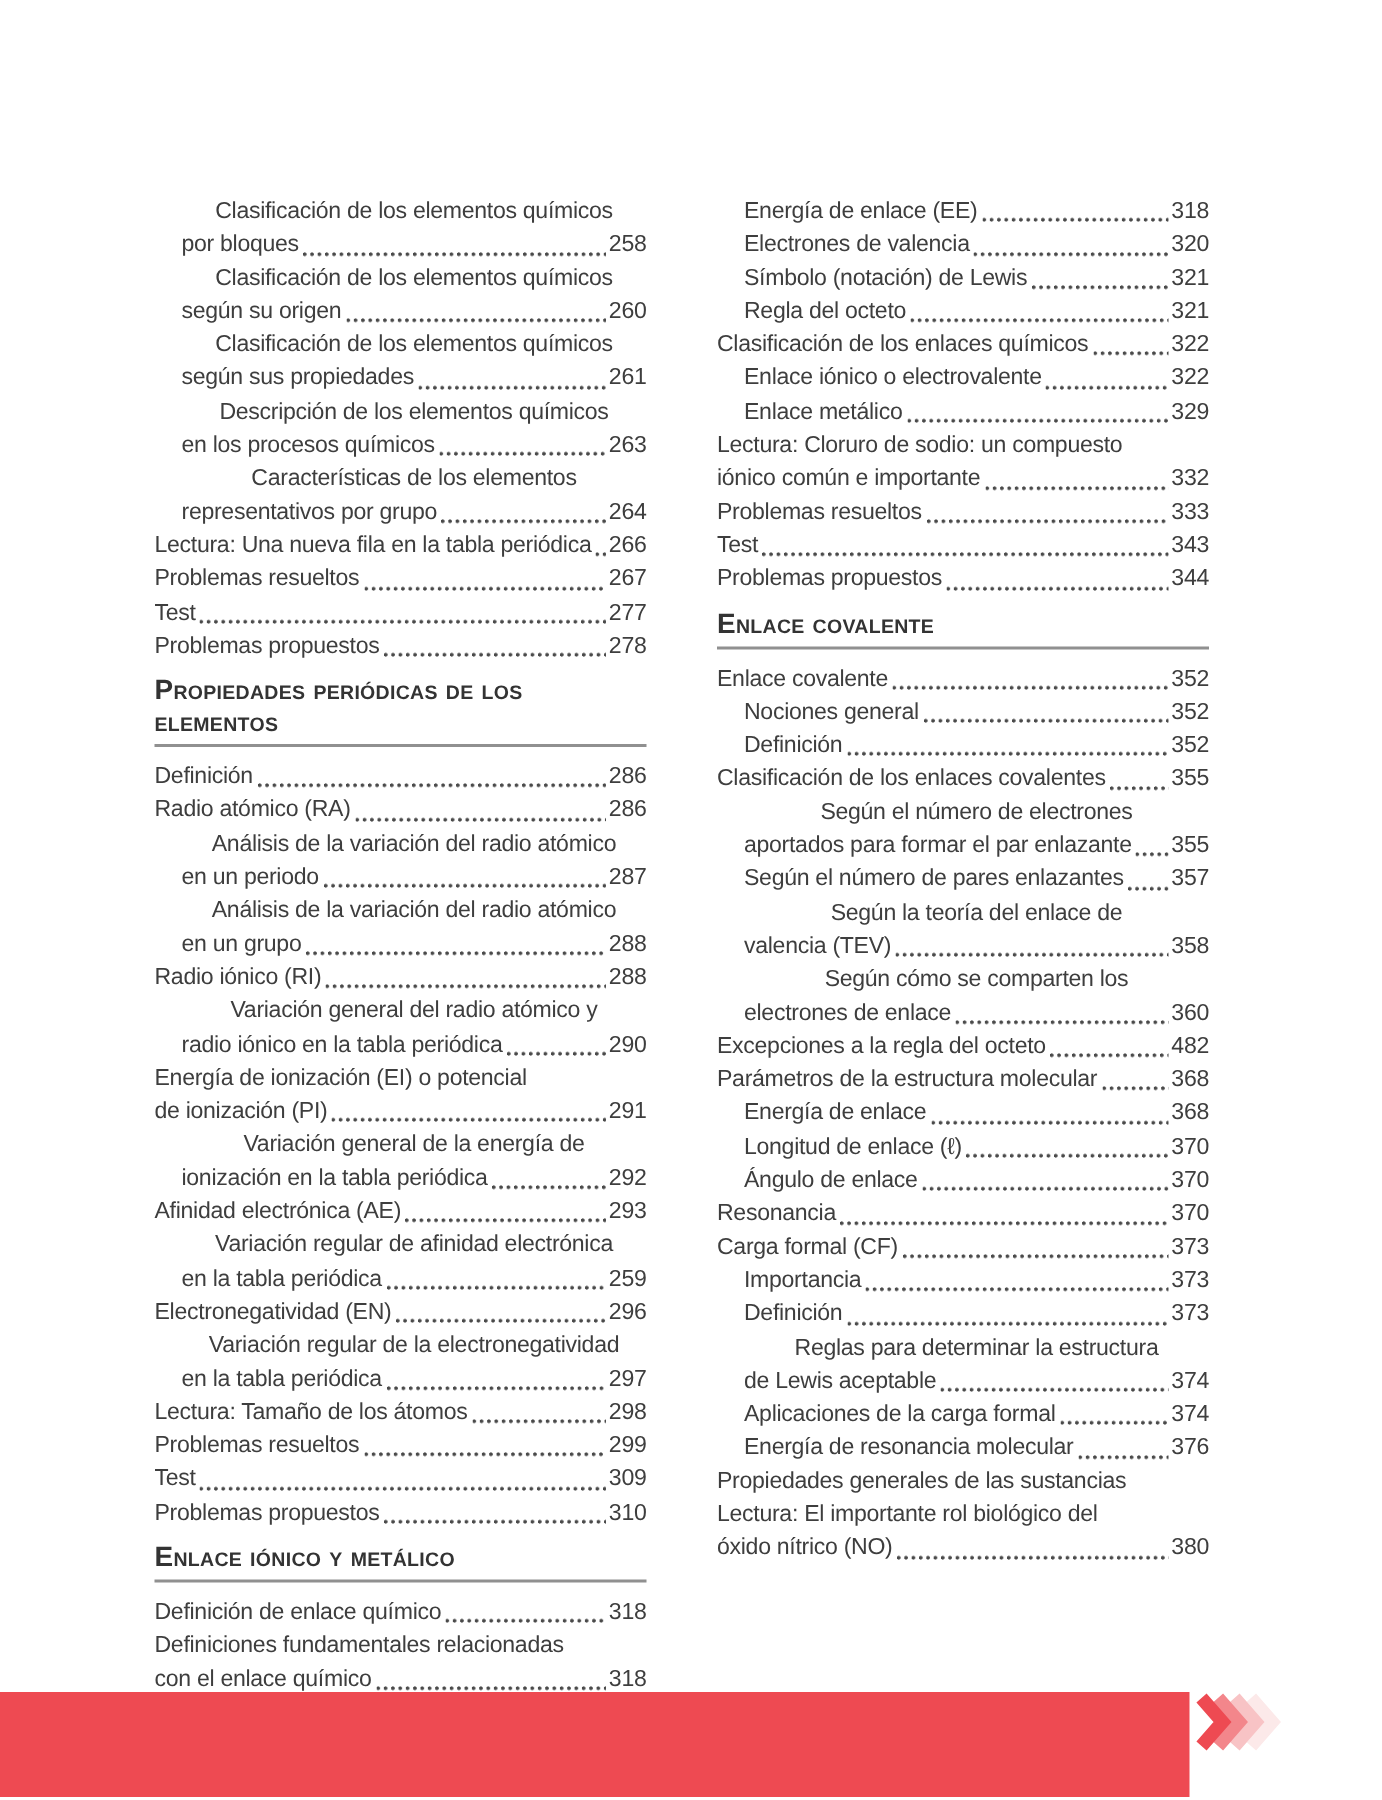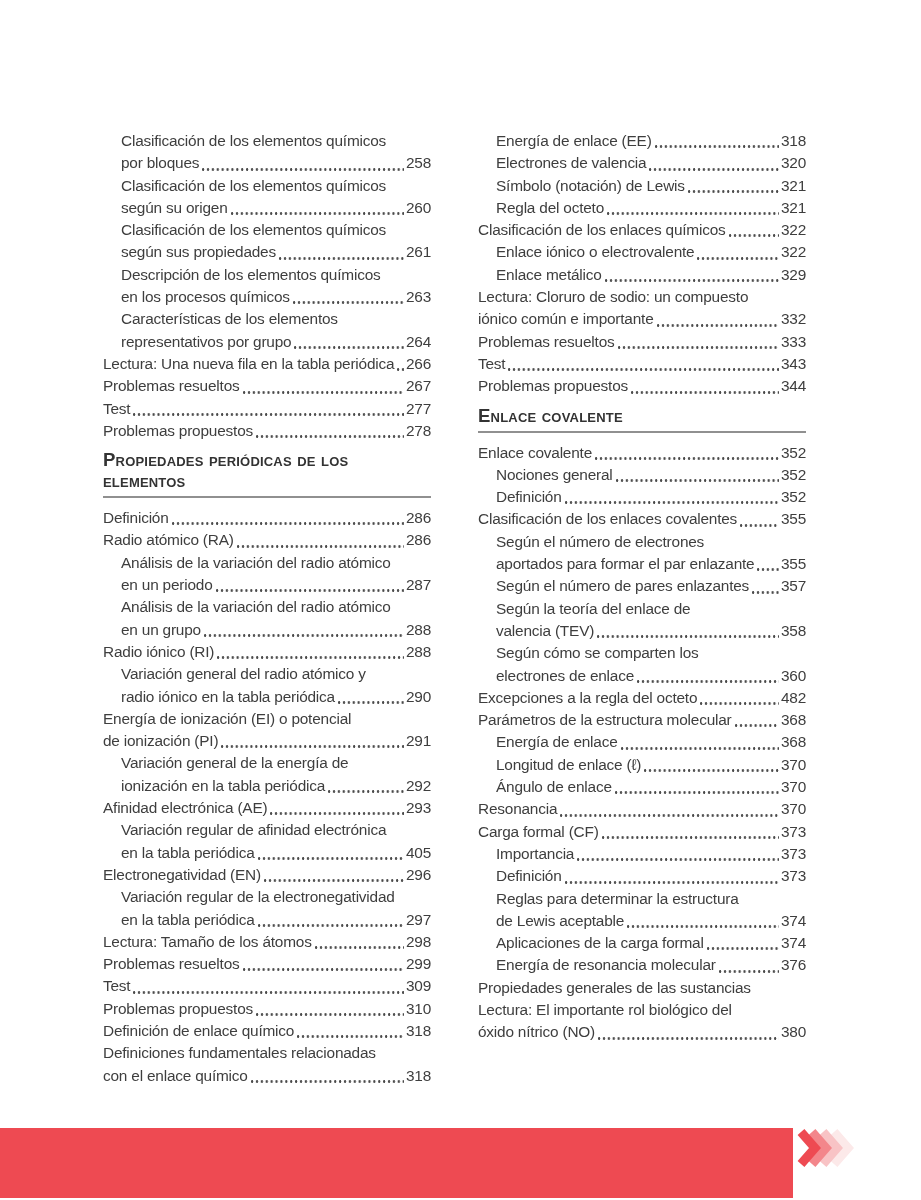--- a/index.html
+++ b/index.html
@@ -21,21 +21,21 @@
   }
   .toc-column { width: 328px; flex: 0 0 328px; }
   .toc-entry { }
   .toc-row {
     display: flex;
     line-height: 22.3px;
     font-size: 15.4px;
     letter-spacing: -0.2px;
     white-space: nowrap;
   }
-  .toc-row.indent { padding-left: 18px; }
+  .toc-row.indent { padding-left: 18px; justify-content: center; }
   .label { flex: 0 0 auto; }
   .leader {
     flex: 1 1 auto;
     min-width: 6px;
     align-self: flex-end;
     height: 3px;
     margin: 0 2px 4px 3px;
     background-image: radial-gradient(circle at 1.1px 1.5px, #4a4a4a 1.05px, rgba(74,74,74,0) 1.45px);
     background-size: 4.9px 3px;
     background-repeat: repeat-x;
@@ -230,21 +230,21 @@
             <span class="pagenum">293</span>
           </div>
         </div>
         <div class="toc-entry">
           <div class="toc-row indent">
             <span class="label">Variación regular de afinidad electrónica</span>
           </div>
           <div class="toc-row indent">
             <span class="label">en la tabla periódica</span>
             <span class="leader"></span>
-            <span class="pagenum">405</span>
+            <span class="pagenum">259</span>
           </div>
         </div>
         <div class="toc-entry">
           <div class="toc-row">
             <span class="label">Electronegatividad (EN)</span>
             <span class="leader"></span>
             <span class="pagenum">296</span>
           </div>
         </div>
         <div class="toc-entry">
@@ -278,20 +278,21 @@
             <span class="pagenum">309</span>
           </div>
         </div>
         <div class="toc-entry">
           <div class="toc-row">
             <span class="label">Problemas propuestos</span>
             <span class="leader"></span>
             <span class="pagenum">310</span>
           </div>
         </div>
+        <div class="section-header">Enlace iónico y metálico</div>
         <div class="toc-entry">
           <div class="toc-row">
             <span class="label">Definición de enlace químico</span>
             <span class="leader"></span>
             <span class="pagenum">318</span>
           </div>
         </div>
         <div class="toc-entry">
           <div class="toc-row">
             <span class="label">Definiciones fundamentales relacionadas</span>

